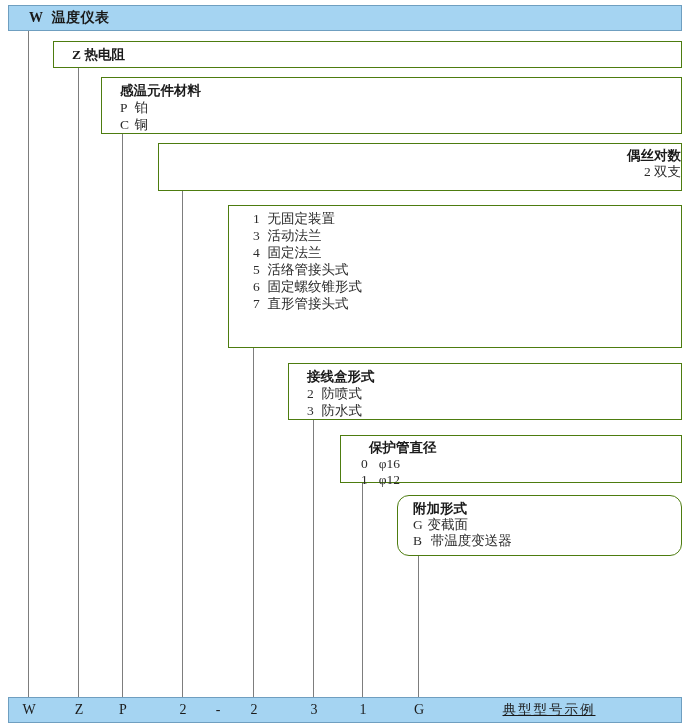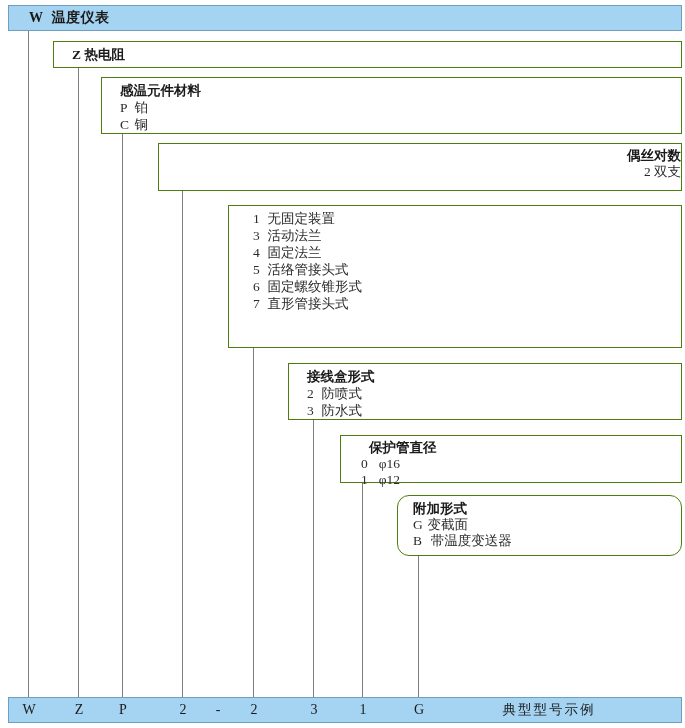--- a/index.html
+++ b/index.html
@@ -75,20 +75,21 @@
     position: absolute;
     top: 0;
     height: 100%;
     display: flex;
     align-items: center;
     justify-content: center;
     font-size: 13.5px;
     color: #1a1a1a;
     letter-spacing: 2px;
     white-space: nowrap;
+    text-decoration: underline;
   }
 </style>
 </head>
 <body>
 
 <div id="canvas">
 
   <div class="vline" style="left:28px; top:30px; height:667px;"></div>
   <div class="vline" style="left:78px; top:67px; height:630px;"></div>
   <div class="vline" style="left:122px; top:133px; height:564px;"></div>

